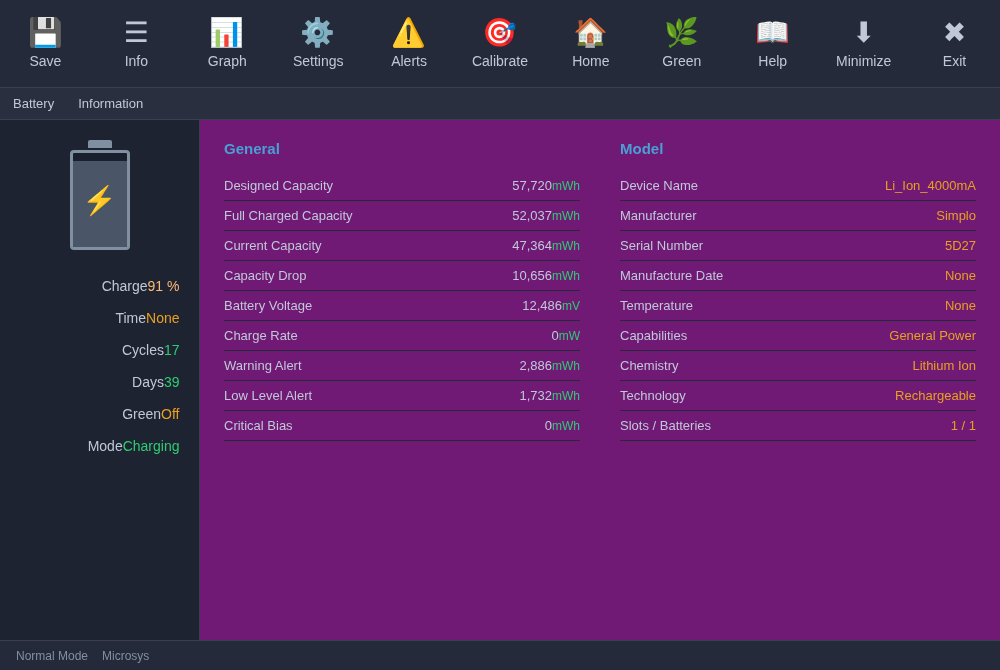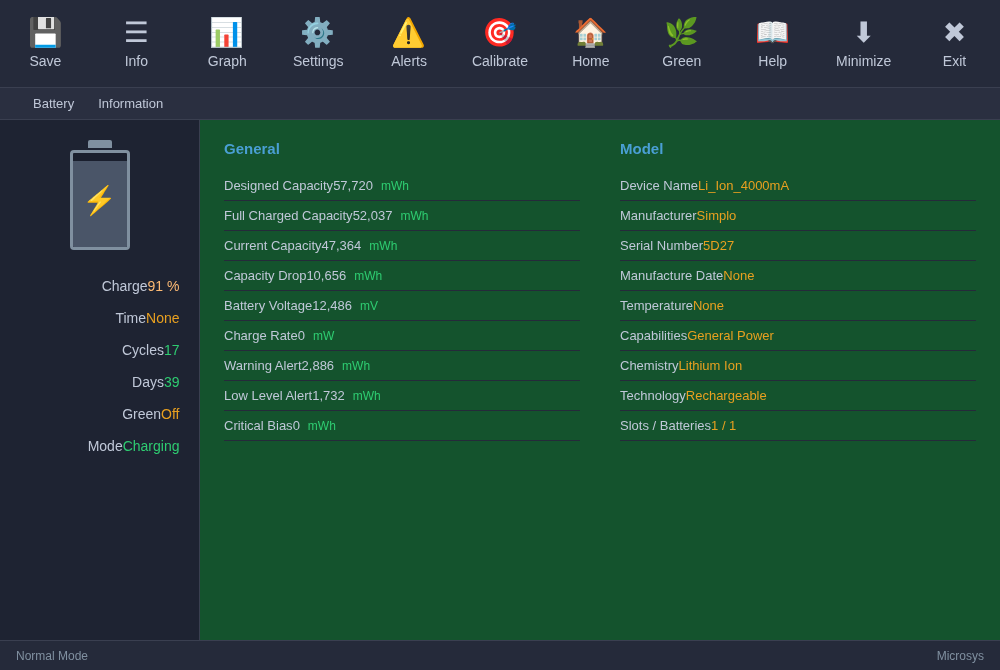--- a/index.html
+++ b/index.html
@@ -36,21 +36,21 @@
       font-size: 28px;
       line-height: 1;
     }
 
     
     #breadcrumb {
       display: flex;
       background: #2a2f40;
       height: 32px;
       align-items: center;
-      padding: 0 33px;
+      padding: 0 13px;
       gap: 24px;
       border-bottom: 1px solid #3a3f50;
     }
     .breadcrumb-item {
       font-size: 13px;
       color: #c0c8d8;
     }
 
     
     #main {
@@ -121,63 +121,63 @@
       width: 160px;
       padding: 8px 0;
       font-size: 14px;
     }
     .sidebar-label { color: #c0c8d8; }
     .sidebar-value { color: #2ecc71; }
 
     
     #content {
       flex: 1;
-      background: #14532d;
+      background: #701a75;
       padding: 20px 24px;
       overflow-y: auto;
     }
 
     .content-grid {
       display: grid;
       grid-template-columns: 1fr 1fr;
       gap: 0 40px;
     }
 
     .section-title {
       font-size: 15px;
       color: #4a9fd4;
       margin-bottom: 14px;
       font-weight: bold;
     }
 
     .info-row {
       display: flex;
-      justify-content: flex-start;
+      justify-content: space-between;
       align-items: center;
       padding: 7px 0;
       border-bottom: 1px solid #252a3a;
       font-size: 13px;
     }
     .info-label { color: #c0c8d8; }
     .info-value-wrap {
       display: flex;
-      gap: 8px;
+      gap: 0;
       align-items: center;
     }
     .info-value { color: #c0c8d8; text-align: right; }
     .info-unit { color: #2ecc71; font-size: 12px; }
     .info-value-right { color: #e8a020; text-align: right; }
 
     
     #footer {
       height: 30px;
       background: #252a3a;
       display: flex;
       align-items: center;
-      justify-content: space-between;
+      justify-content: flex-start;
       padding: 0 16px;
       font-size: 12px;
       color: #8090a0;
       border-top: 1px solid #3a3f50;
       gap: 14px;
     }
   </style>
 </head>
 <body>
 

